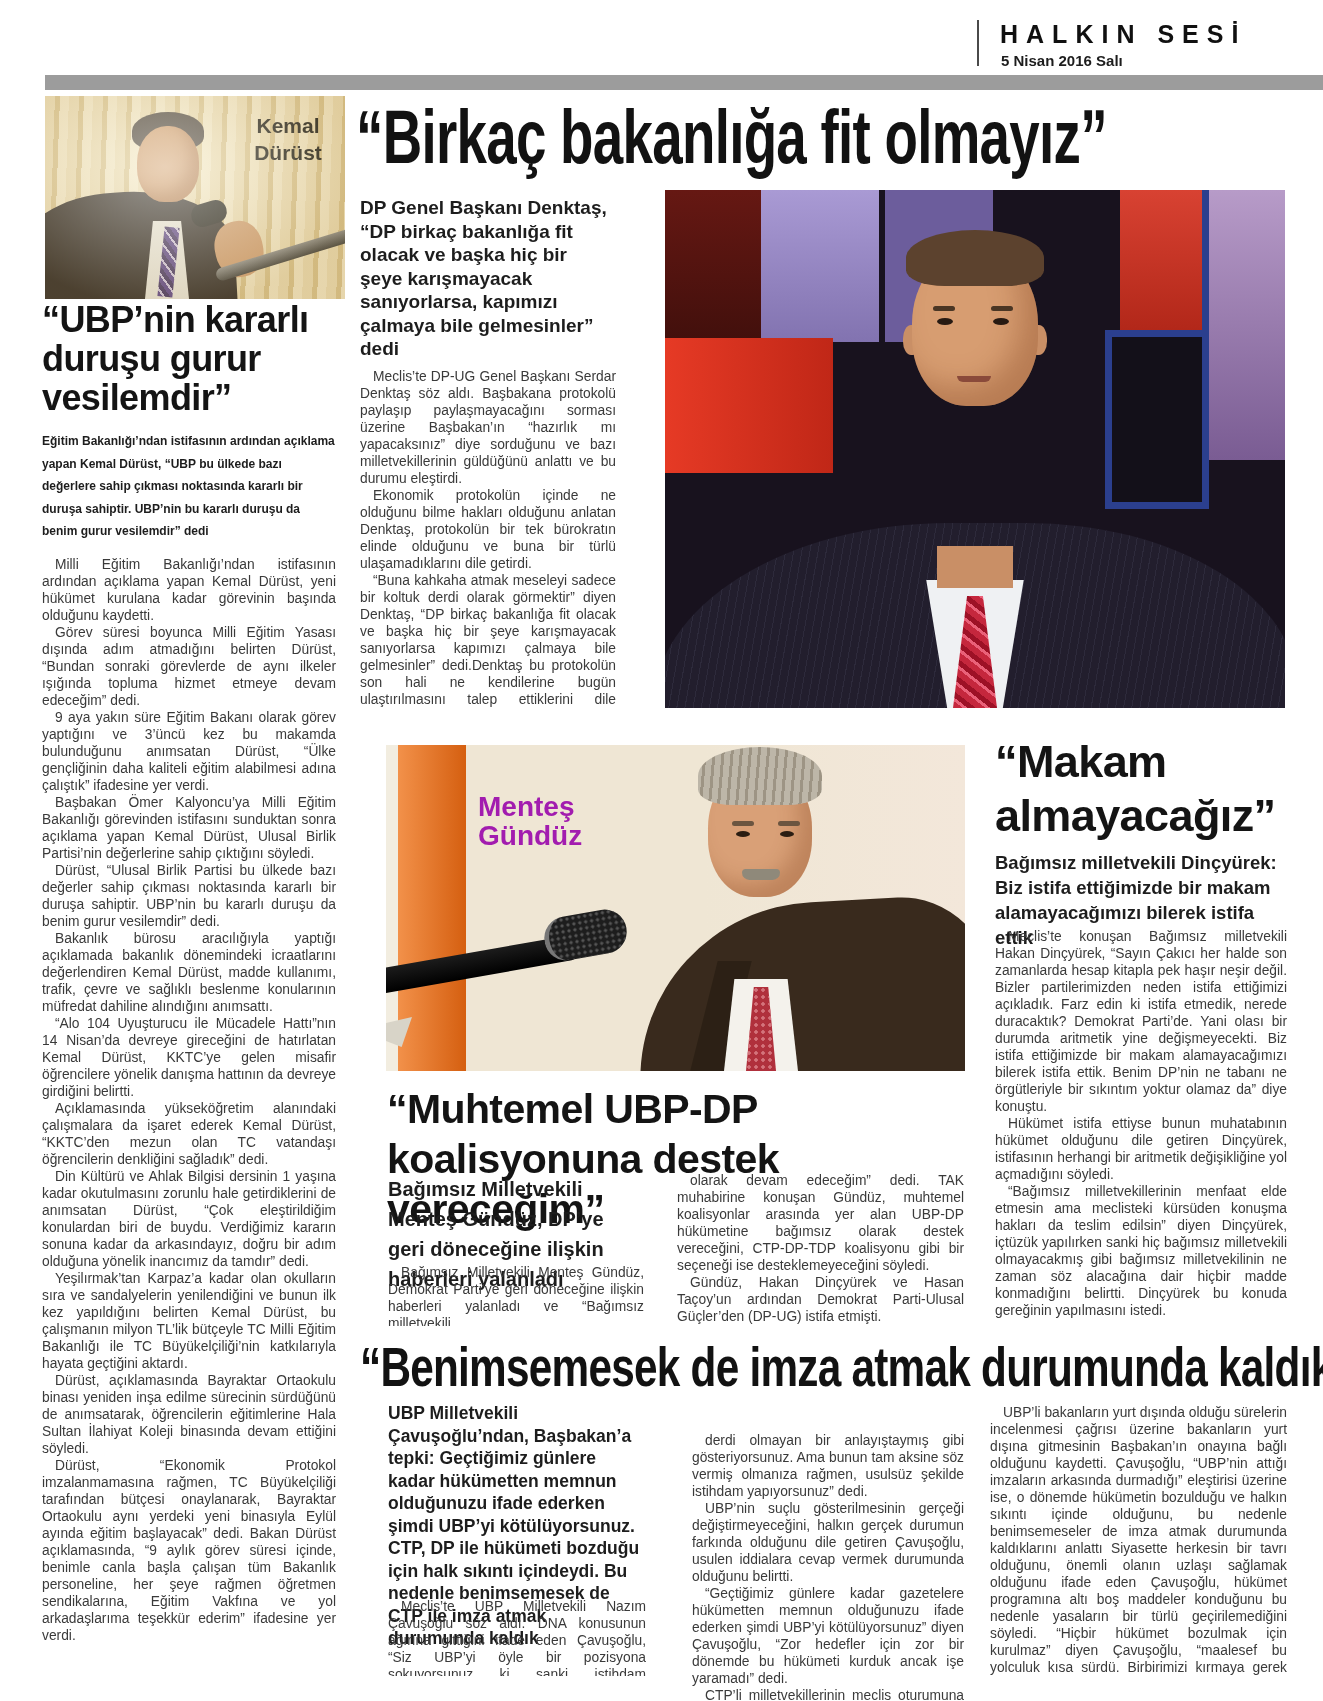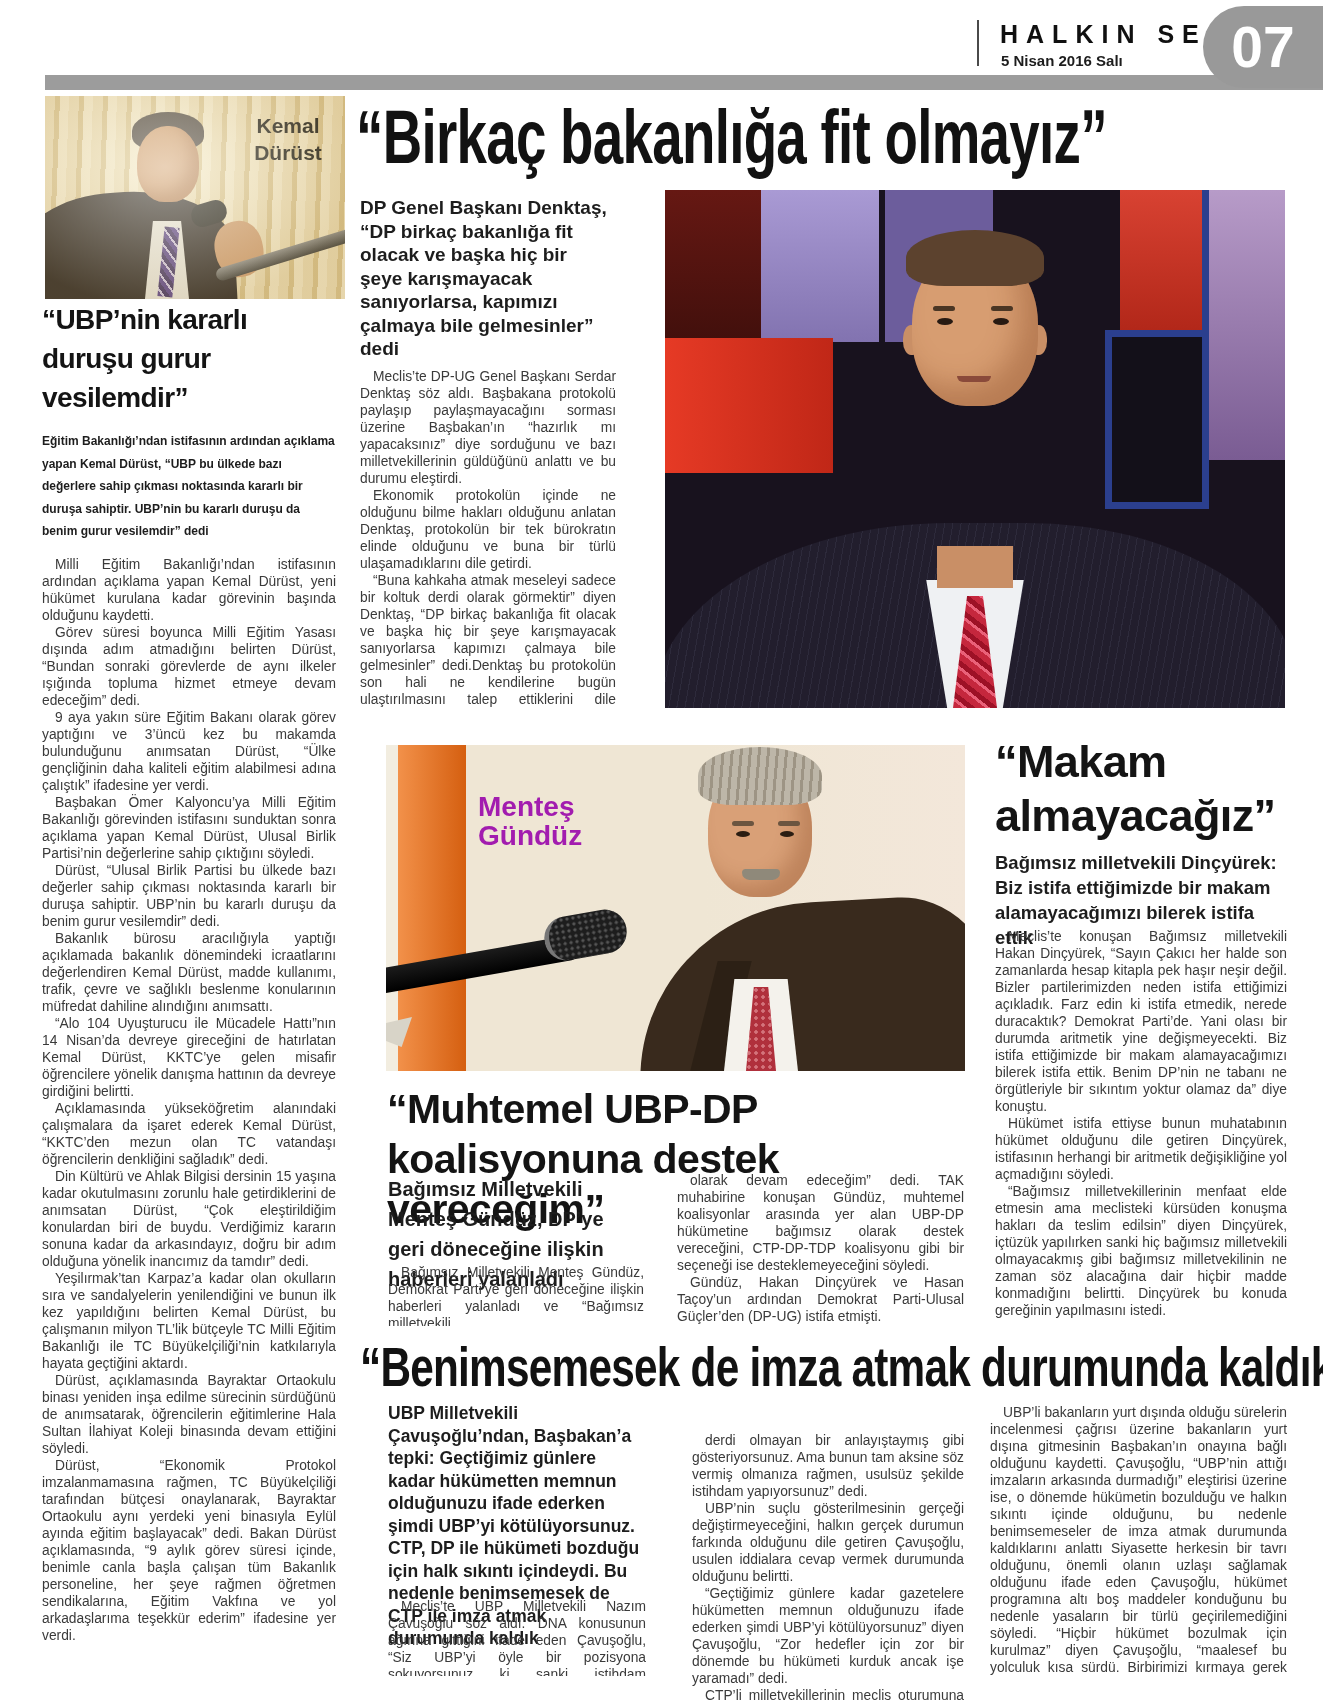--- a/index.html
+++ b/index.html
@@ -31,21 +31,21 @@
   .kd-tie{position:absolute;left:116px;bottom:2px;width:15px;height:70px;transform:rotate(6deg);
           background:repeating-linear-gradient(48deg,#513a88 0 4px,#cdc3e4 4px 6px,#38285f 6px 10px);}
   .kd-head{position:absolute;left:92px;top:30px;width:62px;height:76px;background:#d09a6d;border-radius:48% 48% 44% 44%;
            box-shadow:inset -10px -10px 14px rgba(130,70,35,.35);}
   .kd-hair{position:absolute;left:87px;top:16px;width:72px;height:38px;background:#3b3330;border-radius:52% 52% 36% 36%;}
   .kd-hand{position:absolute;left:170px;bottom:22px;width:48px;height:56px;background:#cf9a6e;border-radius:46%;transform:rotate(-12deg);}
   .kd-mic{position:absolute;right:-28px;bottom:40px;width:160px;height:13px;border-radius:7px;
           background:linear-gradient(#8a8a8a,#3c3c3c);transform:rotate(-17deg);}
   .kd-michead{position:absolute;right:118px;bottom:74px;width:36px;height:23px;background:#171717;border-radius:11px;transform:rotate(-17deg);}
   .kd-caption{left:238px;top:112px;width:100px;text-align:center;font-size:21px;line-height:27px;font-weight:bold;color:#0e0e0e;}
-  .kd-headline{left:42px;top:300px;width:302px;font-size:28px;line-height:39px;}
+  .kd-headline{left:42px;top:300px;width:302px;font-size:36px;line-height:39px;}
   .kd-lead{left:42px;top:430px;width:294px;font-size:12px;line-height:22.5px;}
   .kd-body{left:42px;top:556px;width:294px;height:1108px;}
 
   
   .main-headline{left:356px;top:94px;width:840px;height:86px;line-height:86px;}
   .main-headline .cond{font-size:76px;transform:scaleX(0.72);transform-origin:0 50%;letter-spacing:-1px;}
   .dk-lead{left:360px;top:196px;width:254px;font-size:19px;line-height:23.5px;}
   .dk-body{left:360px;top:368px;width:256px;height:340px;}
 
   .dk-photo{left:665px;top:190px;width:620px;height:518px;overflow:hidden;background:#18121e;}
@@ -112,23 +112,20 @@
 </style>
 </head>
 <body>
 
 <div class="page">
 
   <div class="abs mast-divider"></div>
   <div class="abs mast-title">HALKIN SESİ</div>
   <div class="abs mast-date">5 Nisan 2016 Salı</div>
   <div class="abs header-bar"></div>
-  <div class="abs page-num">
-    <span>07</span>
-  </div>
 
   <div class="abs kd-photo">
     <div class="kd-suit"></div>
     <div class="kd-shirt"></div>
     <div class="kd-tie"></div>
     <div class="kd-hair"></div>
     <div class="kd-head"></div>
     <div class="kd-hand"></div>
     <div class="kd-mic"></div>
     <div class="kd-michead"></div>
@@ -141,21 +138,21 @@
   <div class="abs lead kd-lead">Eğitim Bakanlığı’ndan istifasının ardından açıklama yapan Kemal Dürüst, “UBP bu ülkede bazı değerlere sahip çıkması noktasında kararlı bir duruşa sahiptir. UBP’nin bu kararlı duruşu da benim gurur vesilemdir” dedi</div>
   <div class="abs bodytxt kd-body">
       <p>Milli Eğitim Bakanlığı’ndan istifasının ardından açıklama yapan Kemal Dürüst, yeni hükümet kurulana kadar görevinin başında olduğunu kaydetti.</p>
       <p>Görev süresi boyunca Milli Eğitim Yasası dışında adım atmadığını belirten Dürüst, “Bundan sonraki görevlerde de aynı ilkeler ışığında topluma hizmet etmeye devam edeceğim” dedi.</p>
       <p>9 aya yakın süre Eğitim Bakanı olarak görev yaptığını ve 3’üncü kez bu makamda bulunduğunu anımsatan Dürüst, “Ülke gençliğinin daha kaliteli eğitim alabilmesi adına çalıştık” ifadesine yer verdi.</p>
       <p>Başbakan Ömer Kalyoncu’ya Milli Eğitim Bakanlığı görevinden istifasını sunduktan sonra açıklama yapan Kemal Dürüst, Ulusal Birlik Partisi’nin değerlerine sahip çıktığını söyledi.</p>
       <p>Dürüst, “Ulusal Birlik Partisi bu ülkede bazı değerler sahip çıkması noktasında kararlı bir duruşa sahiptir. UBP’nin bu kararlı duruşu da benim gurur vesilemdir” dedi.</p>
       <p>Bakanlık bürosu aracılığıyla yaptığı açıklamada bakanlık dönemindeki icraatlarını değerlendiren Kemal Dürüst, madde kullanımı, trafik, çevre ve sağlıklı beslenme konularının müfredat dahiline alındığını anımsattı.</p>
       <p>“Alo 104 Uyuşturucu ile Mücadele Hattı”nın 14 Nisan’da devreye gireceğini de hatırlatan Kemal Dürüst, KKTC’ye gelen misafir öğrencilere yönelik danışma hattının da devreye girdiğini belirtti.</p>
       <p>Açıklamasında yükseköğretim alanındaki çalışmalara da işaret ederek Kemal Dürüst, “KKTC’den mezun olan TC vatandaşı öğrencilerin denkliğini sağladık” dedi.</p>
-      <p>Din Kültürü ve Ahlak Bilgisi dersinin 15 yaşına kadar okutulmasını zorunlu hale getirdiklerini de anımsatan Dürüst, “Çok eleştirildiğim konulardan biri de buydu. Verdiğimiz kararın sonuna kadar da arkasındayız, doğru bir adım olduğuna yönelik inancımız da tamdır” dedi.</p>
+      <p>Din Kültürü ve Ahlak Bilgisi dersinin 1 yaşına kadar okutulmasını zorunlu hale getirdiklerini de anımsatan Dürüst, “Çok eleştirildiğim konulardan biri de buydu. Verdiğimiz kararın sonuna kadar da arkasındayız, doğru bir adım olduğuna yönelik inancımız da tamdır” dedi.</p>
       <p>Yeşilırmak’tan Karpaz’a kadar olan okulların sıra ve sandalyelerin yenilendiğini ve bunun ilk kez yapıldığını belirten Kemal Dürüst, bu çalışmanın milyon TL’lik bütçeyle TC Milli Eğitim Bakanlığı ile TC Büyükelçiliği’nin katkılarıyla hayata geçtiğini aktardı.</p>
       <p>Dürüst, açıklamasında Bayraktar Ortaokulu binası yeniden inşa edilme sürecinin sürdüğünü de anımsatarak, öğrencilerin eğitimlerine Hala Sultan İlahiyat Koleji binasında devam ettiğini söyledi.</p>
       <p>Dürüst, “Ekonomik Protokol imzalanmamasına rağmen, TC Büyükelçiliği tarafından bütçesi onaylanarak, Bayraktar Ortaokulu aynı yerdeki yeni binasıyla Eylül ayında eğitim başlayacak” dedi. Bakan Dürüst açıklamasında, “9 aylık görev süresi içinde, benimle canla başla çalışan tüm Bakanlık personeline, her şeye rağmen öğretmen sendikalarına, Eğitim Vakfına ve yol arkadaşlarıma teşekkür ederim” ifadesine yer verdi.</p>
     </div>
 
   <div class="abs main-headline">
     <span class="cond">“Birkaç bakanlığa fit olmayız”</span>
   </div>
   <div class="abs lead dk-lead">DP Genel Başkanı Denktaş, “DP birkaç bakanlığa fit olacak ve başka hiç bir şeye karışmayacak sanıyorlarsa, kapımızı çalmaya bile gelmesinler” dedi</div>
   <div class="abs bodytxt dk-body">

